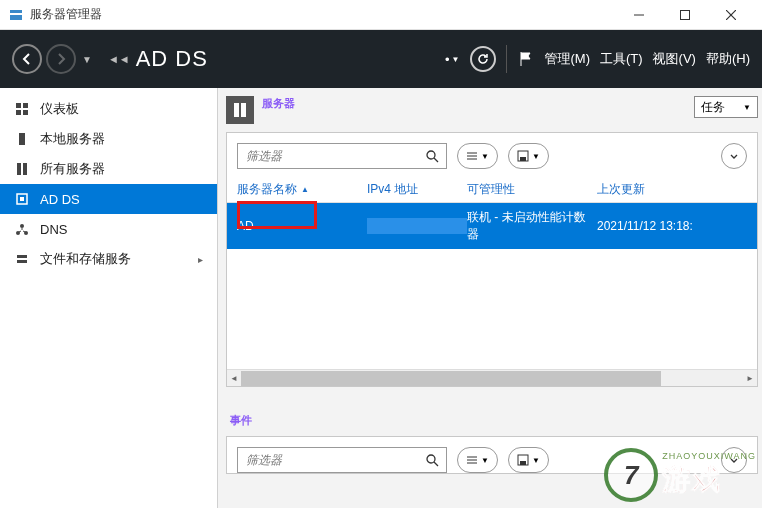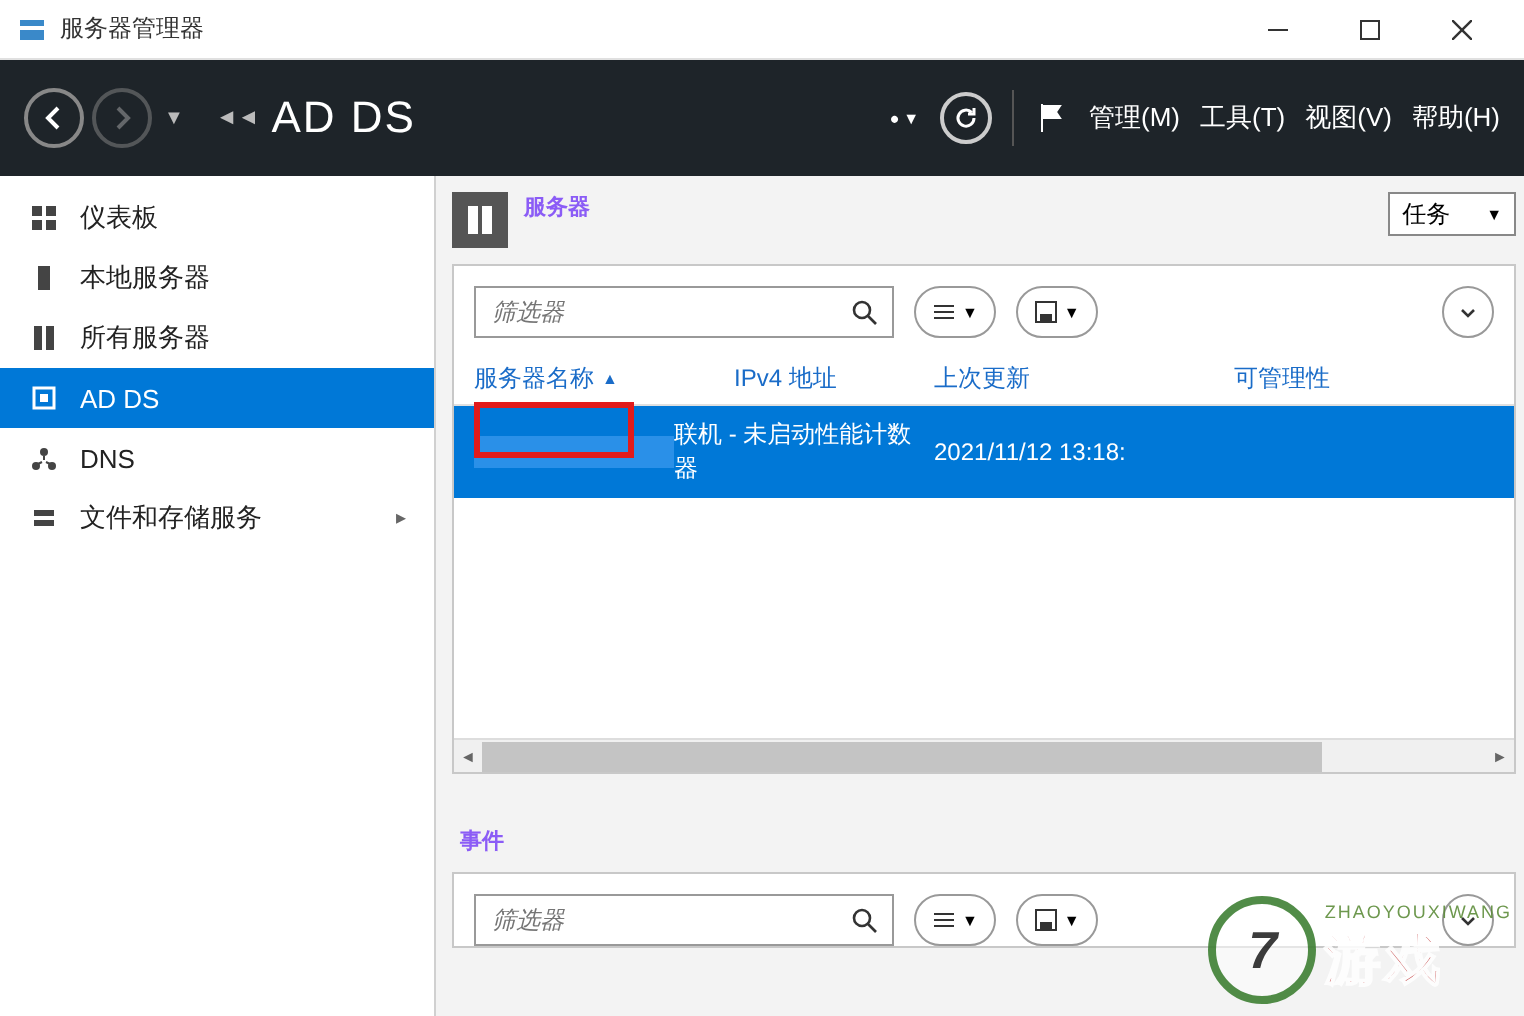--- a/index.html
+++ b/index.html
@@ -265,25 +265,26 @@
             </svg>
         </div>
       </div>
 
       <div class="grid-columns">
         <div class="col c1">
             <span>服务器名称</span>
             <span class="sort-ind">▲</span>
           </div>
         <div class="col c2">IPv4 地址</div>
+        <div class="col c3">可管理性</div>
         <div class="col c4">上次更新</div>
-        <div class="col c3">可管理性</div>
       </div>
 
       <div class="grid-row">
+        <div class="cell c1">AD</div>
         <div class="cell c2"></div>
         <div class="cell c3">联机 - 未启动性能计数器</div>
         <div class="cell c4">2021/11/12 13:18:</div>
       </div>
       <div class="highlight-cell"></div>
 
       <div class="grid-body-pad"></div>
 
       <div class="hscroll">
         <div class="hscroll-arrow left">◄</div>

